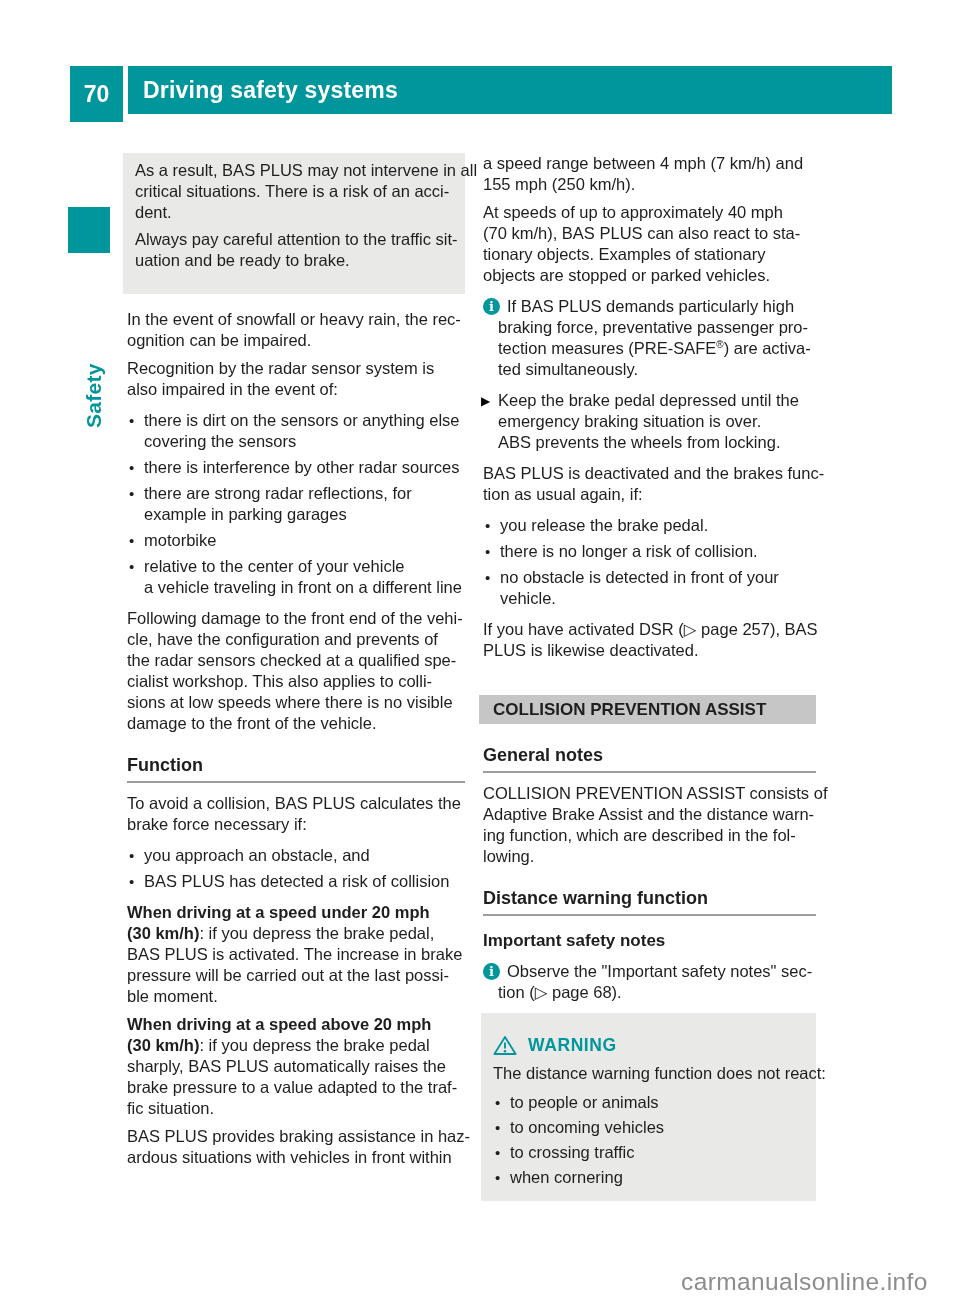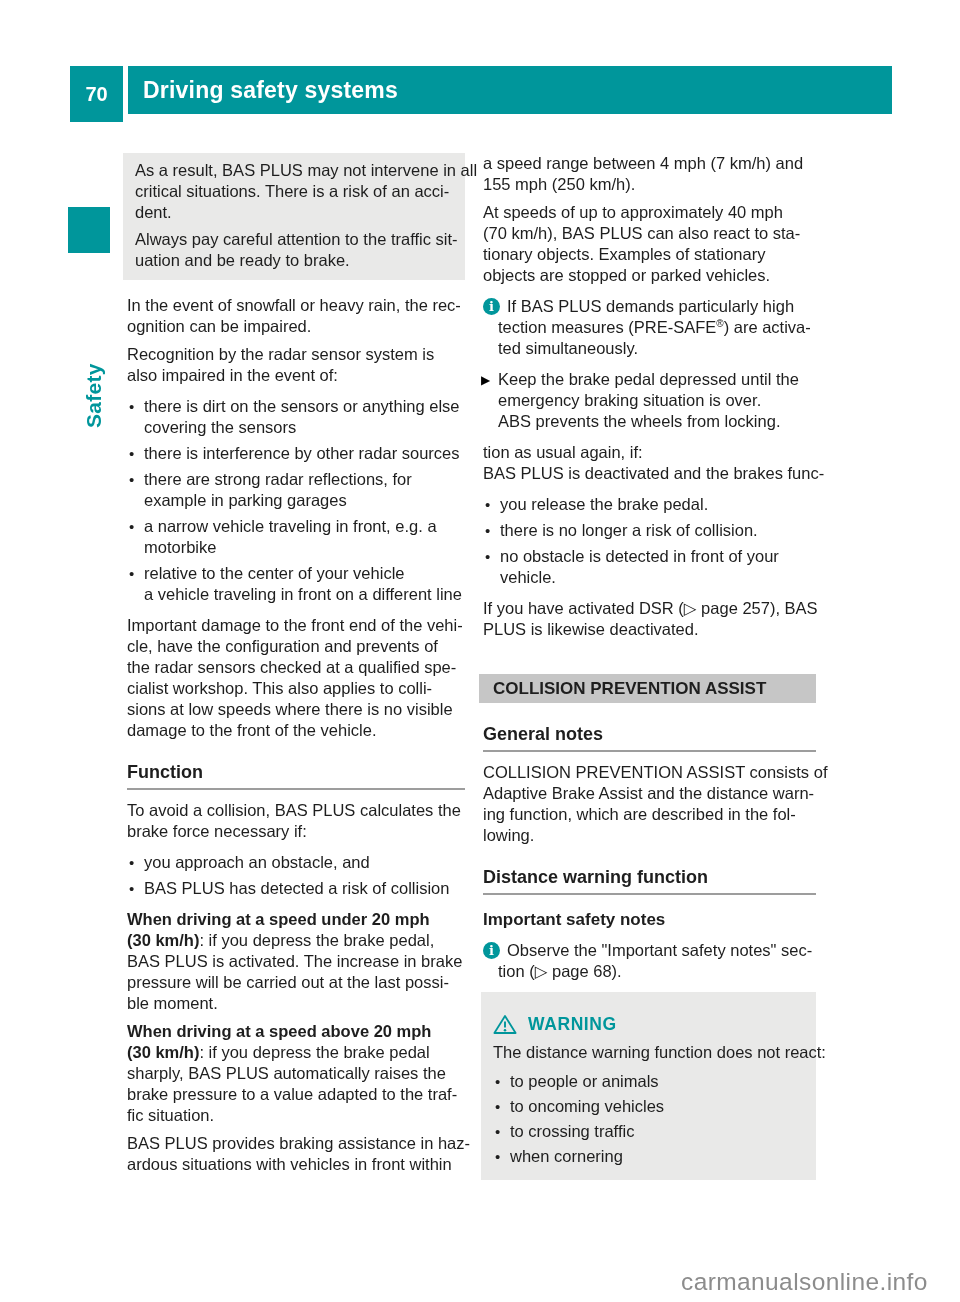--- a/index.html
+++ b/index.html
@@ -13,21 +13,21 @@
   html,body{margin:0;padding:0;}
   body{
     width:960px;height:1302px;position:relative;background:#ffffff;
     font-family:"Liberation Sans", sans-serif;color:var(--text);
     overflow:hidden;
   }
   
   .page-num-box{
     position:absolute;left:70px;top:66px;width:53px;height:56px;
     background:var(--teal);color:#fff;display:flex;align-items:center;justify-content:center;
-    font-size:20px;font-weight:bold;
+    font-size:23px;font-weight:bold;
   }
   .chapter-bar{
     position:absolute;left:128px;top:66px;width:764px;height:48px;
     background:var(--teal);color:#fff;display:flex;align-items:center;
     font-size:23px;font-weight:bold;padding-left:15px;box-sizing:border-box;
     letter-spacing:0.2px;
   }
   
   .chapter-tab{
     position:absolute;left:68px;top:207px;width:42px;height:46px;background:var(--teal);
@@ -43,21 +43,21 @@
   .col > :first-child{margin-top:0;}
   .text-line{white-space:nowrap;}
   .bold{font-weight:bold;}
   .sup{font-size:10px;vertical-align:super;line-height:0;}
   .paragraph{margin:7px 0;}
   
   .callout-box{
     background:var(--box-gray);margin:0 0 15px -4px;padding:7px 10px 9px 12px;
   }
   .callout-box .paragraph{margin:0 0 6px 0;}
-  .callout-box .paragraph:last-child{margin-bottom:0;}
+  .callout-box .paragraph:last-child{margin-bottom:14px;}
   
   .bullet-list{margin:10px 0;}
   .bullet-item{display:flex;margin:5px 0;}
   .bullet-item:first-child{margin-top:0;}
   .bullet-icon{flex:none;width:17px;padding-left:2px;box-sizing:border-box;font-size:15px;}
   .bullet-text{flex:1;min-width:0;}
   
   .section-heading{
     margin:20px 0 10px;font-size:18px;font-weight:bold;line-height:22px;
     border-bottom:2px solid var(--rule);padding-bottom:5px;
@@ -144,34 +144,33 @@
         <div class="bullet-item">
           <span class="bullet-icon">•</span>
           <div class="bullet-text">
             <div class="text-line">there are strong radar reflections, for</div>
             <div class="text-line">example in parking garages</div>
           </div>
         </div>
         <div class="bullet-item">
           <span class="bullet-icon">•</span>
           <div class="bullet-text">
-            <div class="text-line">a narrow vehicle traveling in front, e.g. a</div>
             <div class="text-line">motorbike</div>
           </div>
         </div>
         <div class="bullet-item">
           <span class="bullet-icon">•</span>
           <div class="bullet-text">
             <div class="text-line">relative to the center of your vehicle</div>
             <div class="text-line">a vehicle traveling in front on a different line</div>
           </div>
         </div>
       </div>
       <div class="paragraph">
-        <div class="text-line">Important damage to the front end of the vehi-</div>
+        <div class="text-line">Following damage to the front end of the vehi-</div>
         <div class="text-line">cle, have the configuration and prevents of</div>
         <div class="text-line">the radar sensors checked at a qualified spe-</div>
         <div class="text-line">cialist workshop. This also applies to colli-</div>
         <div class="text-line">sions at low speeds where there is no visible</div>
         <div class="text-line">damage to the front of the vehicle.</div>
       </div>
       <div class="section-heading">Function</div>
       <div class="paragraph">
         <div class="text-line">To avoid a collision, BAS PLUS calculates the</div>
         <div class="text-line">brake force necessary if:</div>
@@ -216,32 +215,33 @@
       </div>
       <div class="paragraph">
         <div class="text-line">At speeds of up to approximately 40 mph</div>
         <div class="text-line">(70 km/h), BAS PLUS can also react to sta-</div>
         <div class="text-line">tionary objects. Examples of stationary</div>
         <div class="text-line">objects are stopped or parked vehicles.</div>
       </div>
       <div class="info-note">
         <span class="info-icon">i</span>
         <div class="text-line indent-first">If BAS PLUS demands particularly high</div>
+        <div class="text-line">braking force, preventative passenger pro-</div>
         <div class="text-line"><span>tection measures (PRE-SAFE</span><span class="sup">®</span><span>) are activa-</span></div>
         <div class="text-line">ted simultaneously.</div>
       </div>
       <div class="instruction-step">
         <span class="step-arrow-icon">▶</span>
         <div class="text-line">Keep the brake pedal depressed until the</div>
         <div class="text-line">emergency braking situation is over.</div>
         <div class="text-line">ABS prevents the wheels from locking.</div>
       </div>
       <div class="paragraph">
+        <div class="text-line">BAS PLUS is deactivated and the brakes func-</div>
         <div class="text-line">tion as usual again, if:</div>
-        <div class="text-line">BAS PLUS is deactivated and the brakes func-</div>
       </div>
       <div class="bullet-list">
         <div class="bullet-item">
           <span class="bullet-icon">•</span>
           <div class="bullet-text">
             <div class="text-line">you release the brake pedal.</div>
           </div>
         </div>
         <div class="bullet-item">
           <span class="bullet-icon">•</span>

